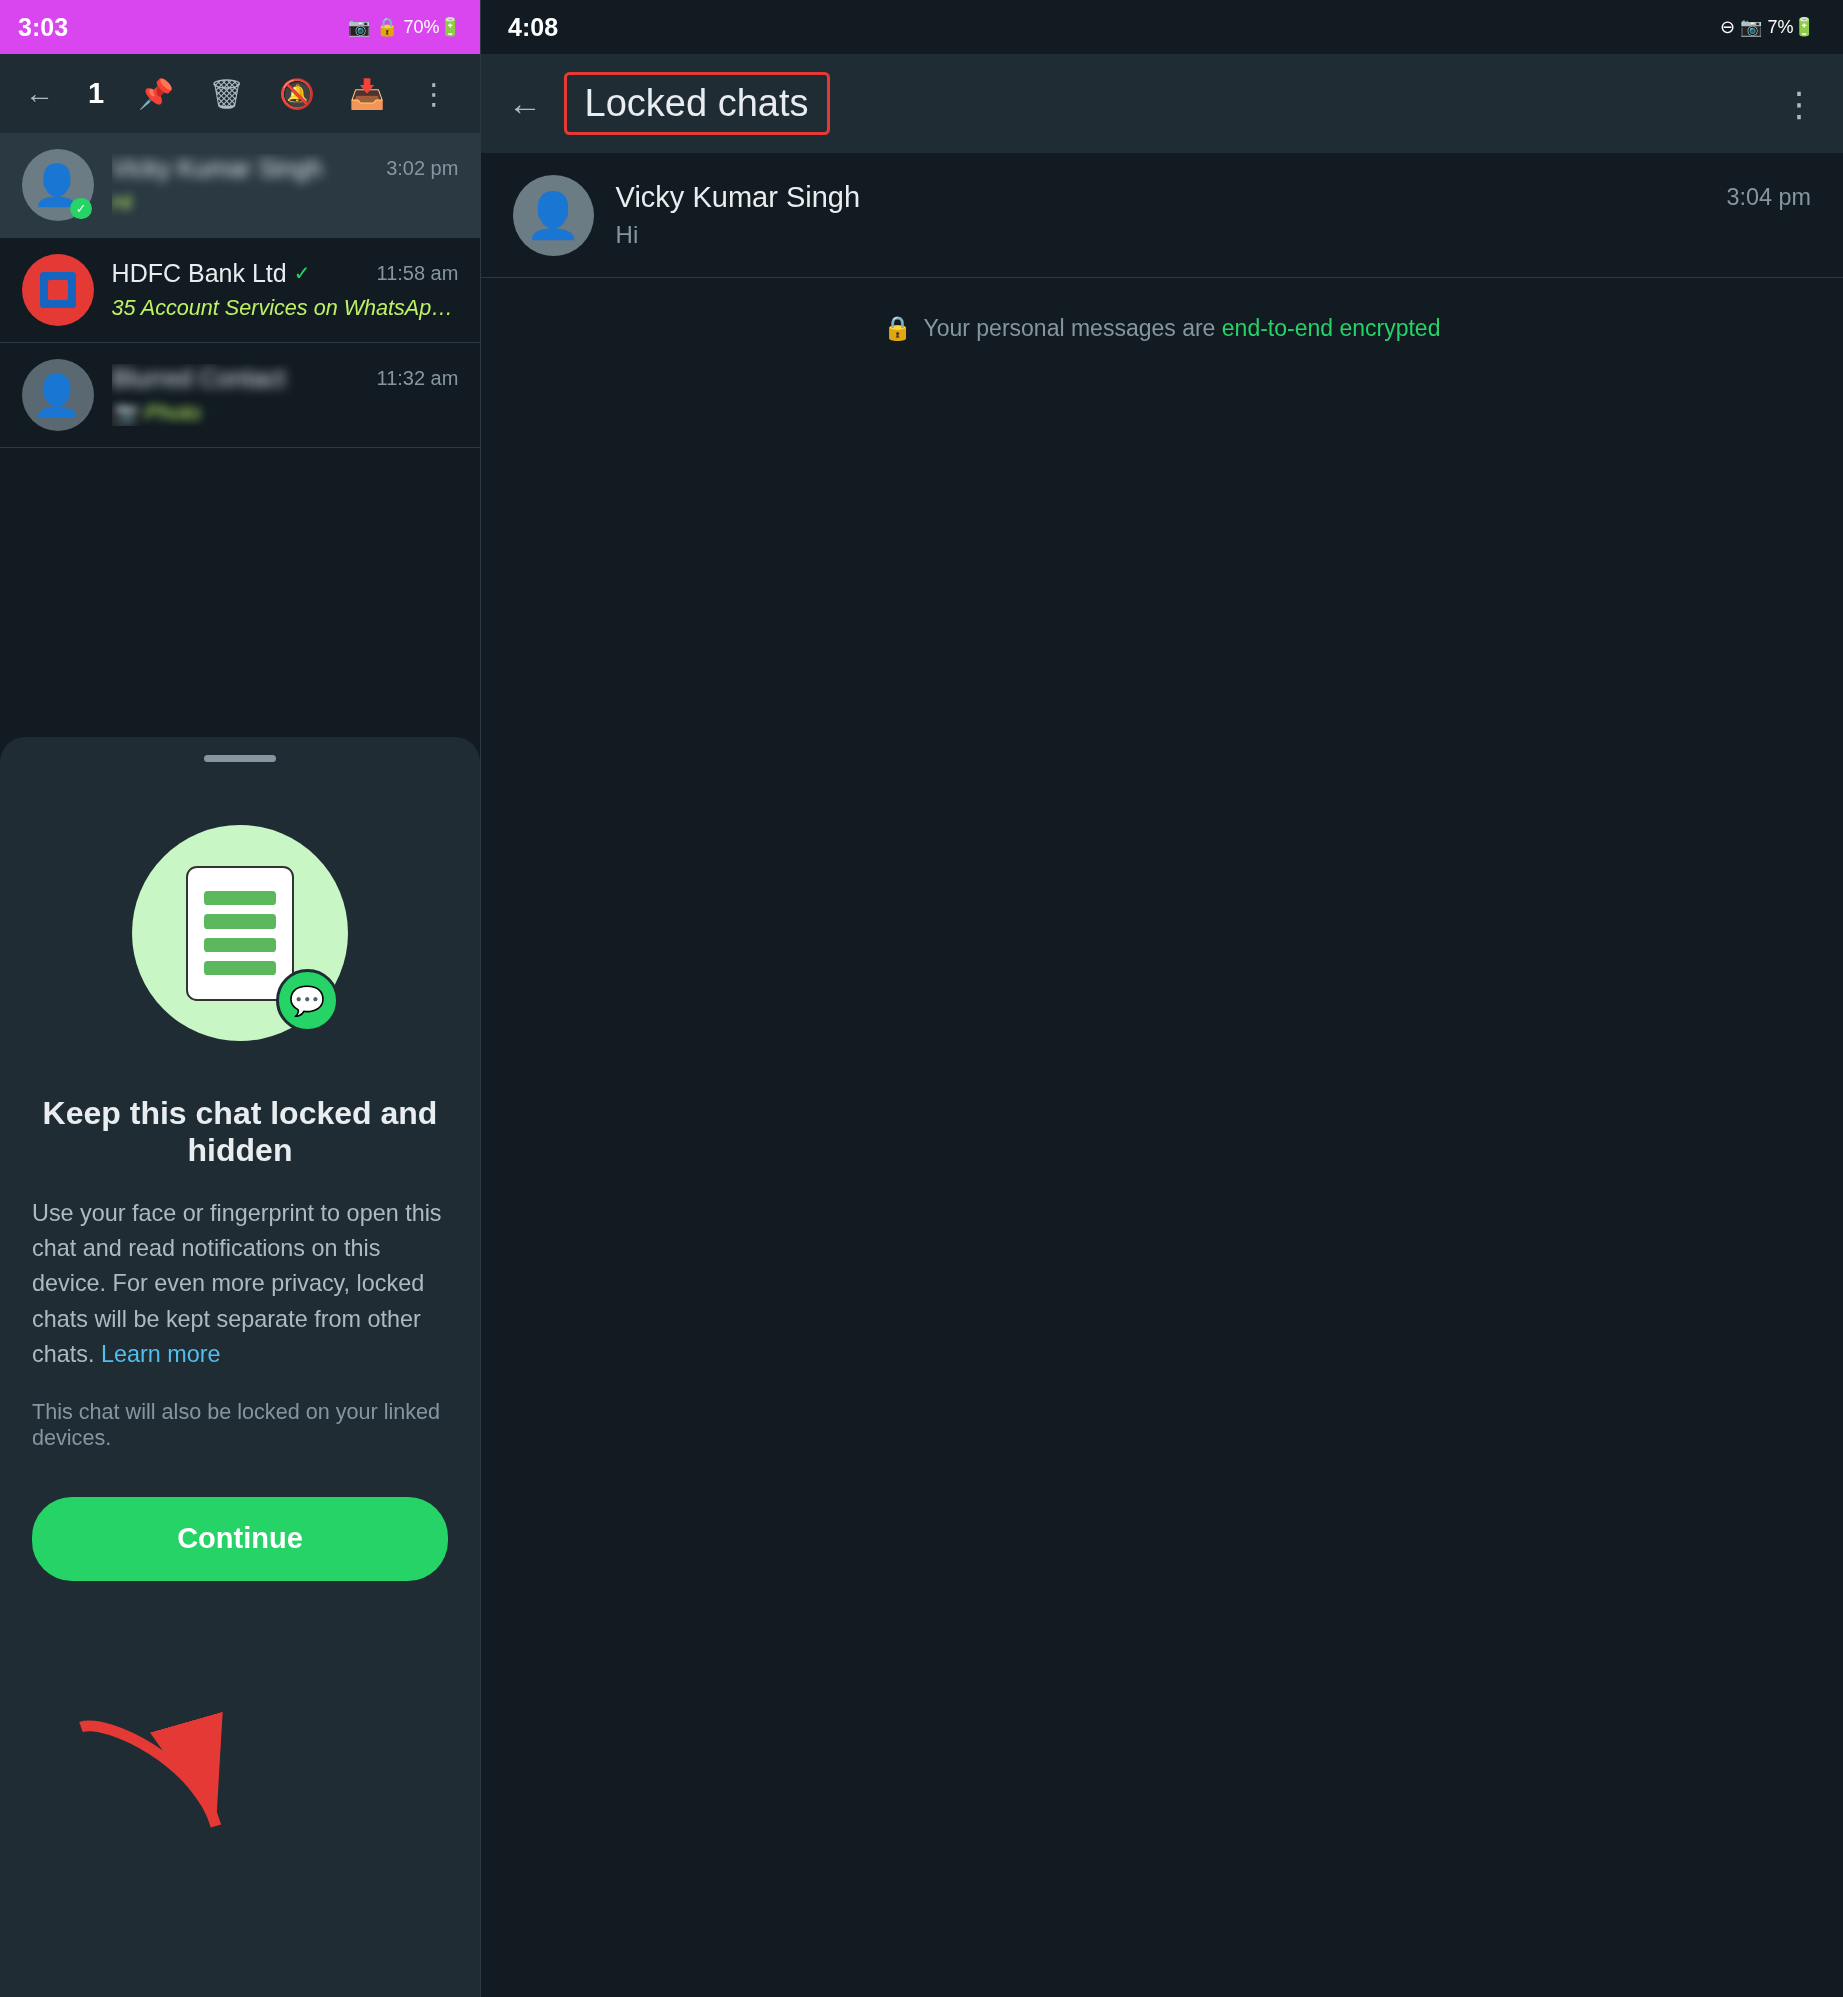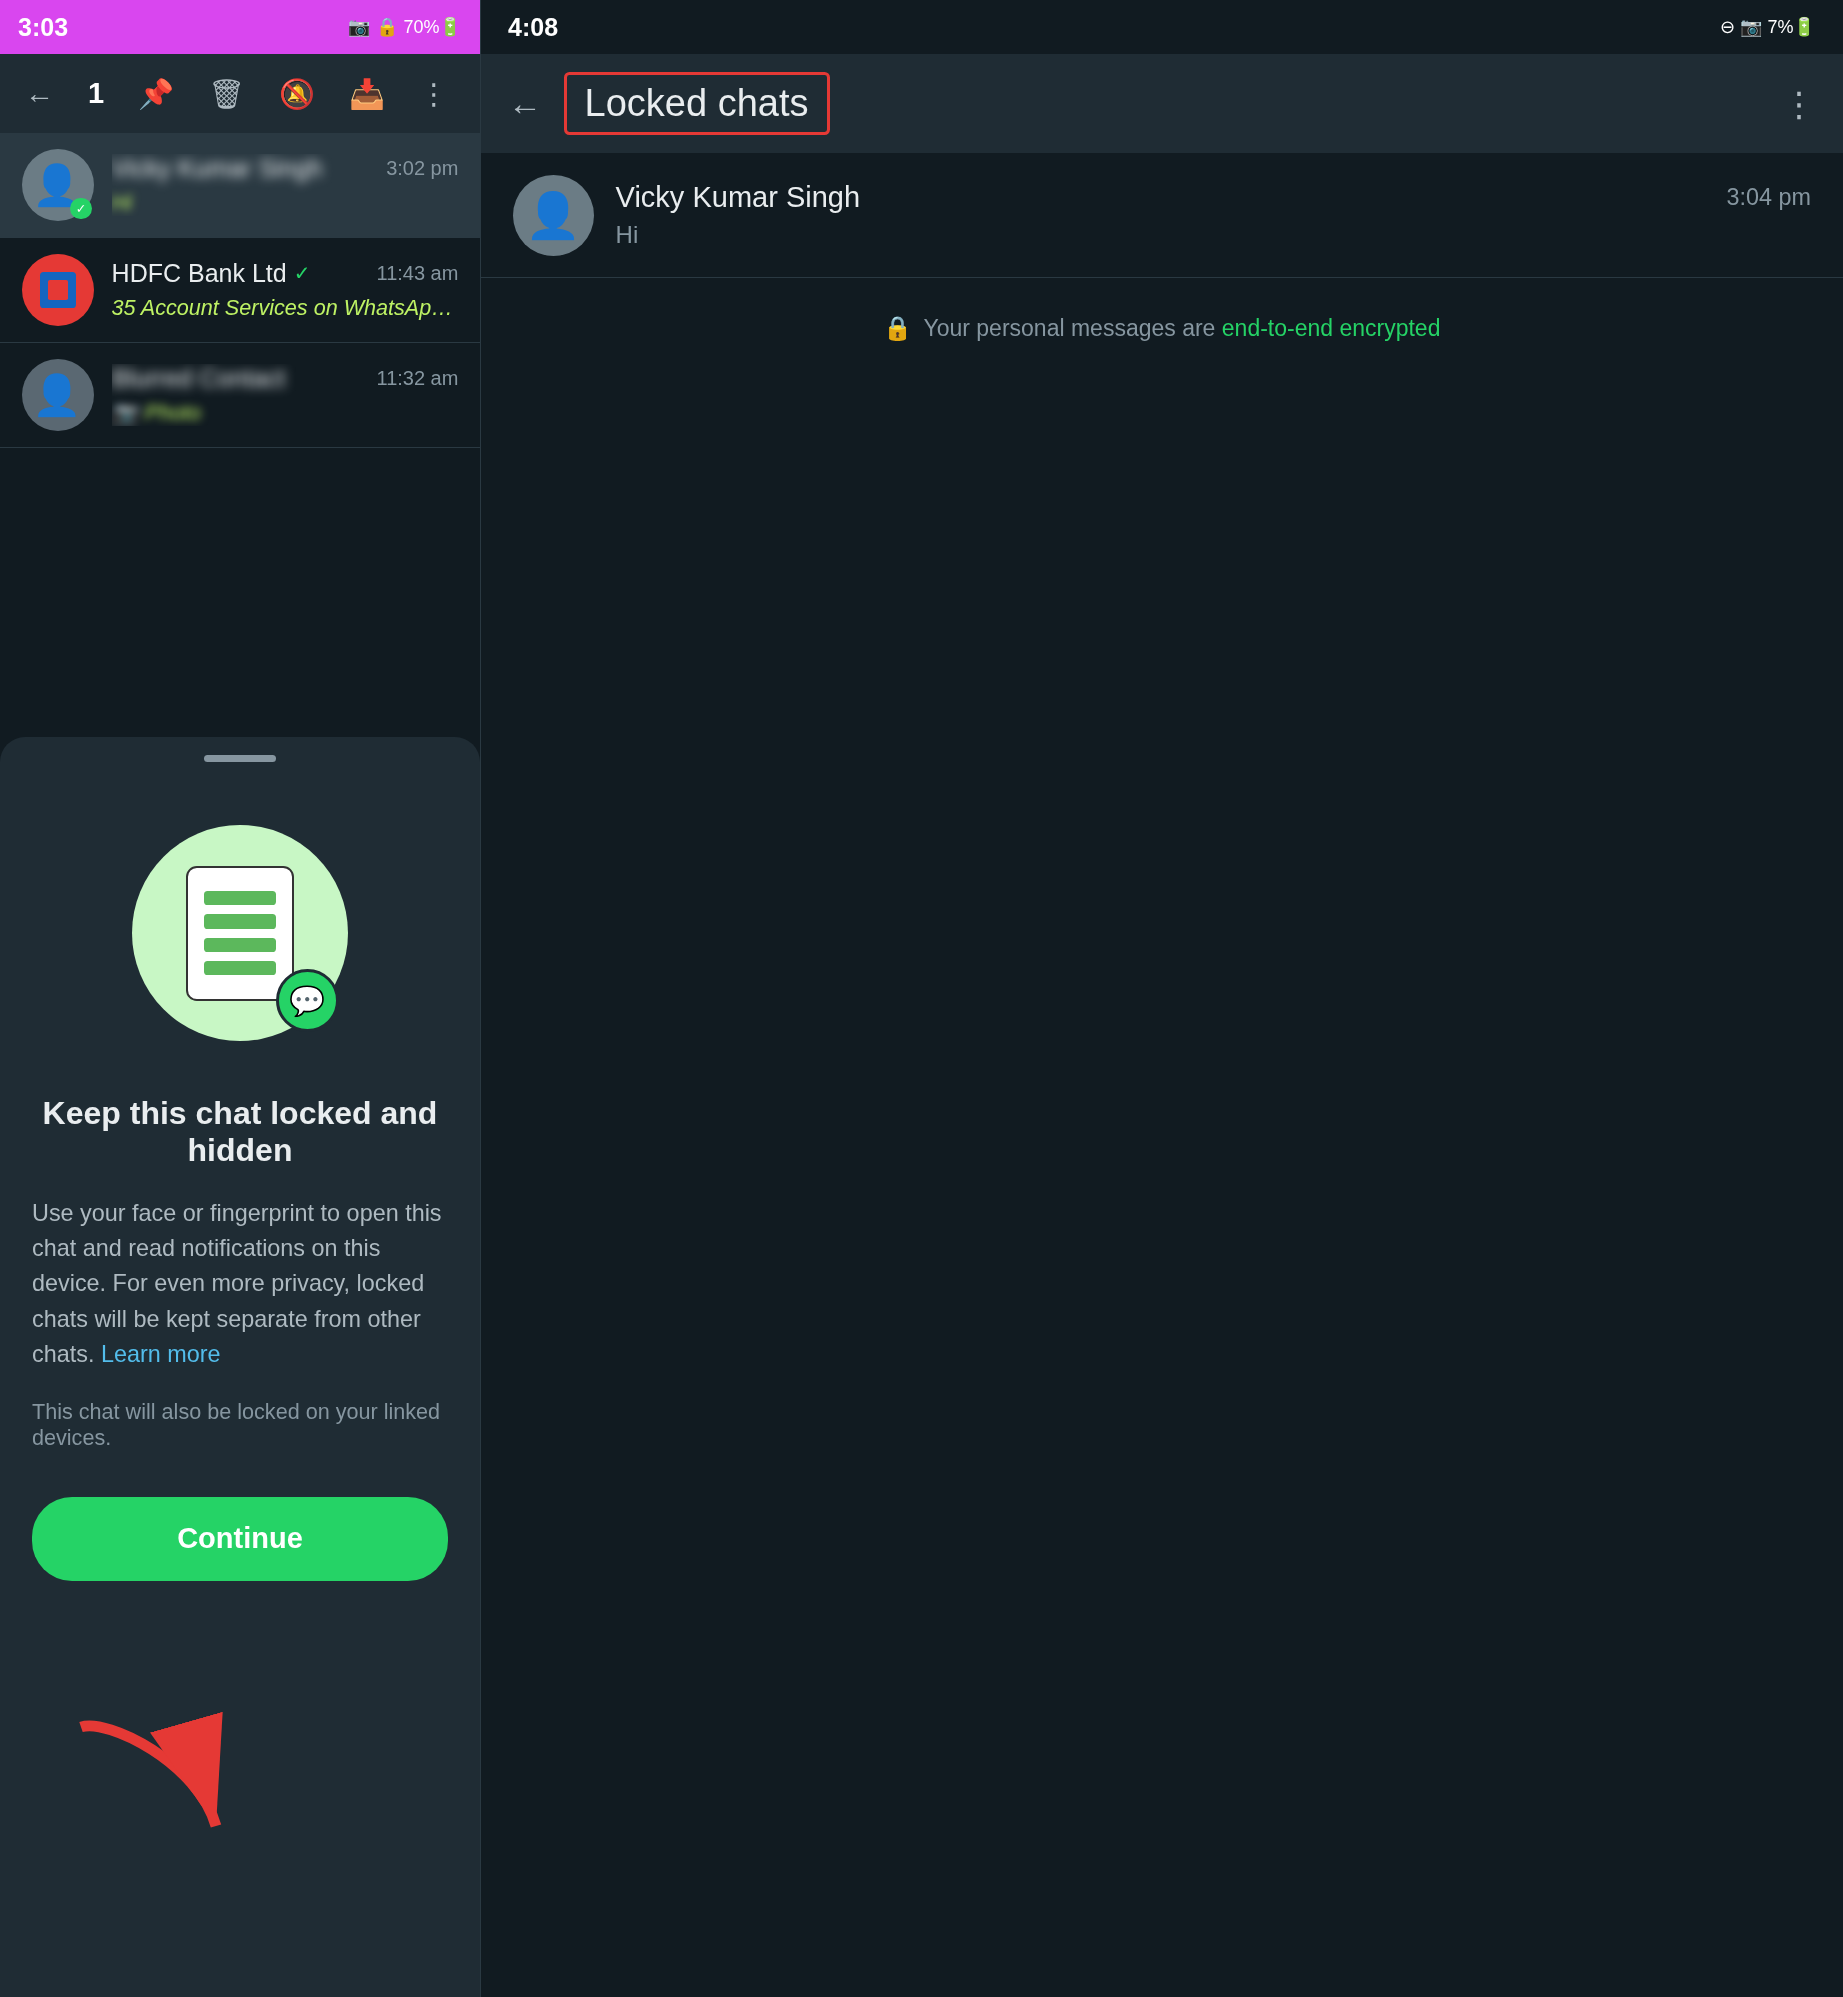--- a/index.html
+++ b/index.html
@@ -484,21 +484,21 @@
         <div class="hdfc-inner">
           <div class="hdfc-square"></div>
         </div>
       </div>
       <div class="chat-meta">
         <div class="chat-header">
           <div class="chat-name-row">
             <span class="chat-name">HDFC Bank Ltd</span>
             <span class="verified-badge">✓</span>
           </div>
-          <span class="chat-time">11:43 am</span>
+          <span class="chat-time">11:58 am</span>
         </div>
         <div class="chat-preview">35 Account Services on WhatsApp...</div>
       </div>
     </div>
 
     <div class="chat-item blurred">
       <div class="avatar" style="background:#5a6872;">
         <span class="avatar-icon">👤</span>
       </div>
       <div class="chat-meta">

